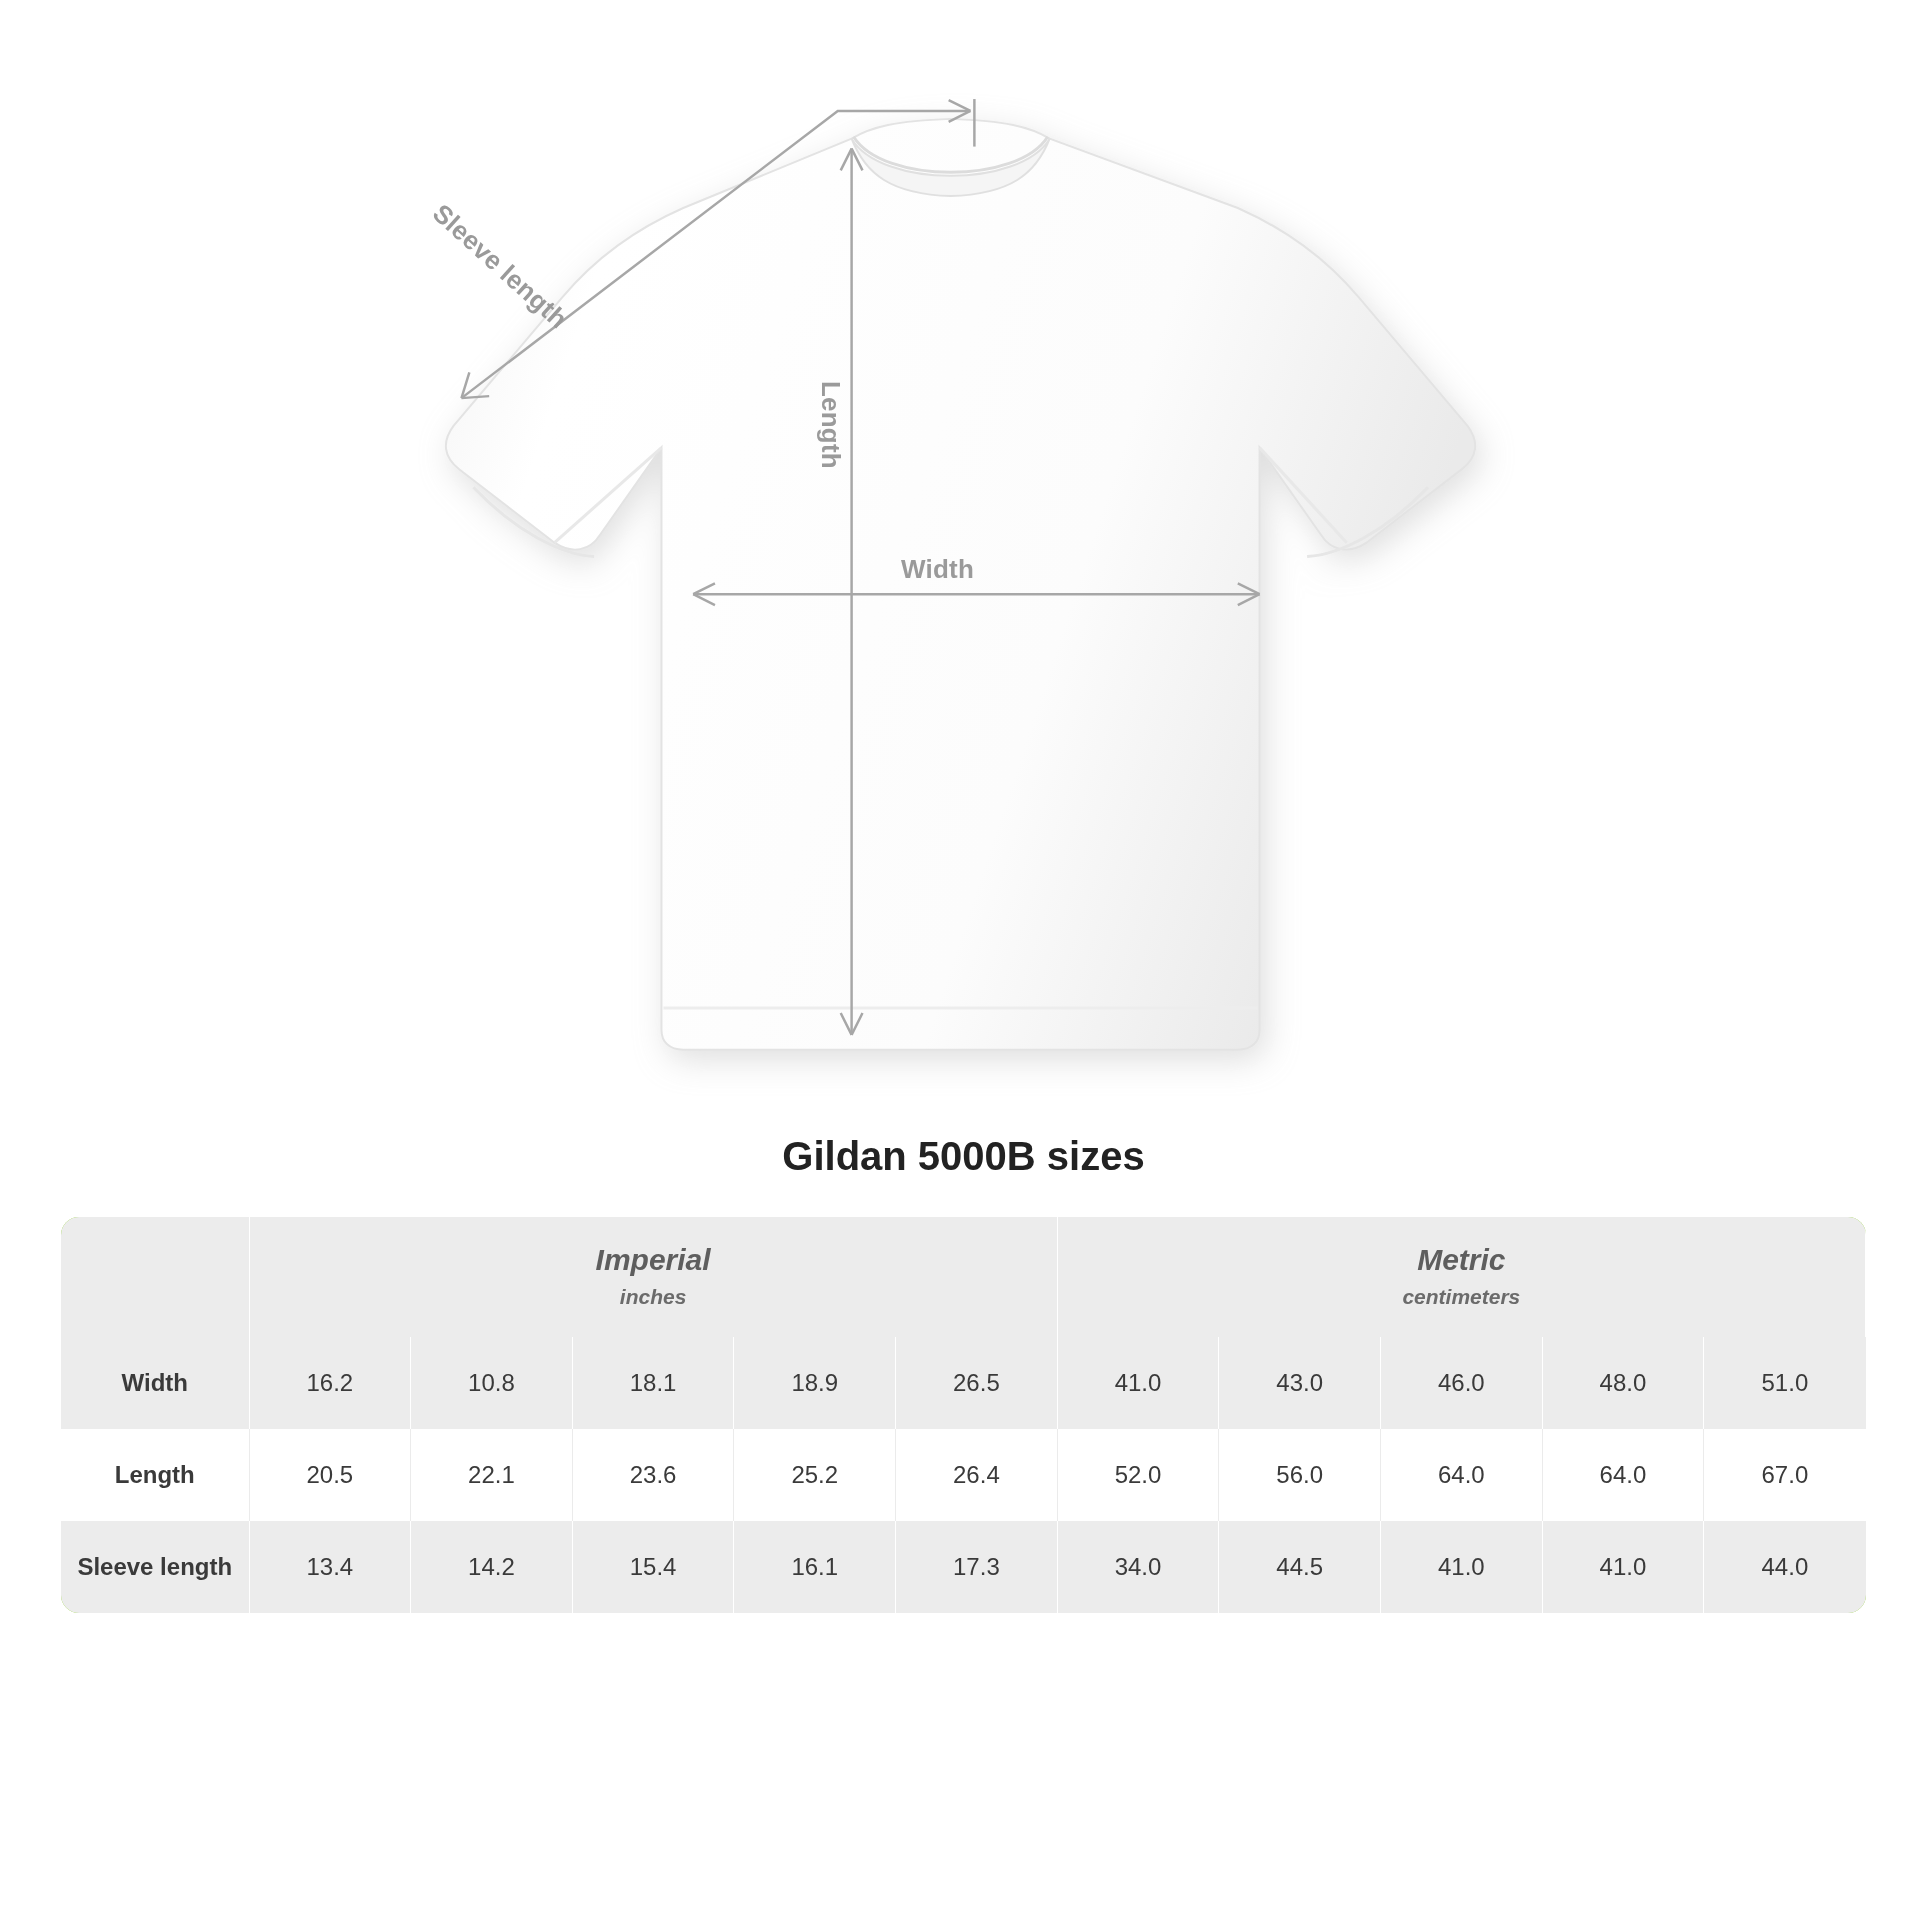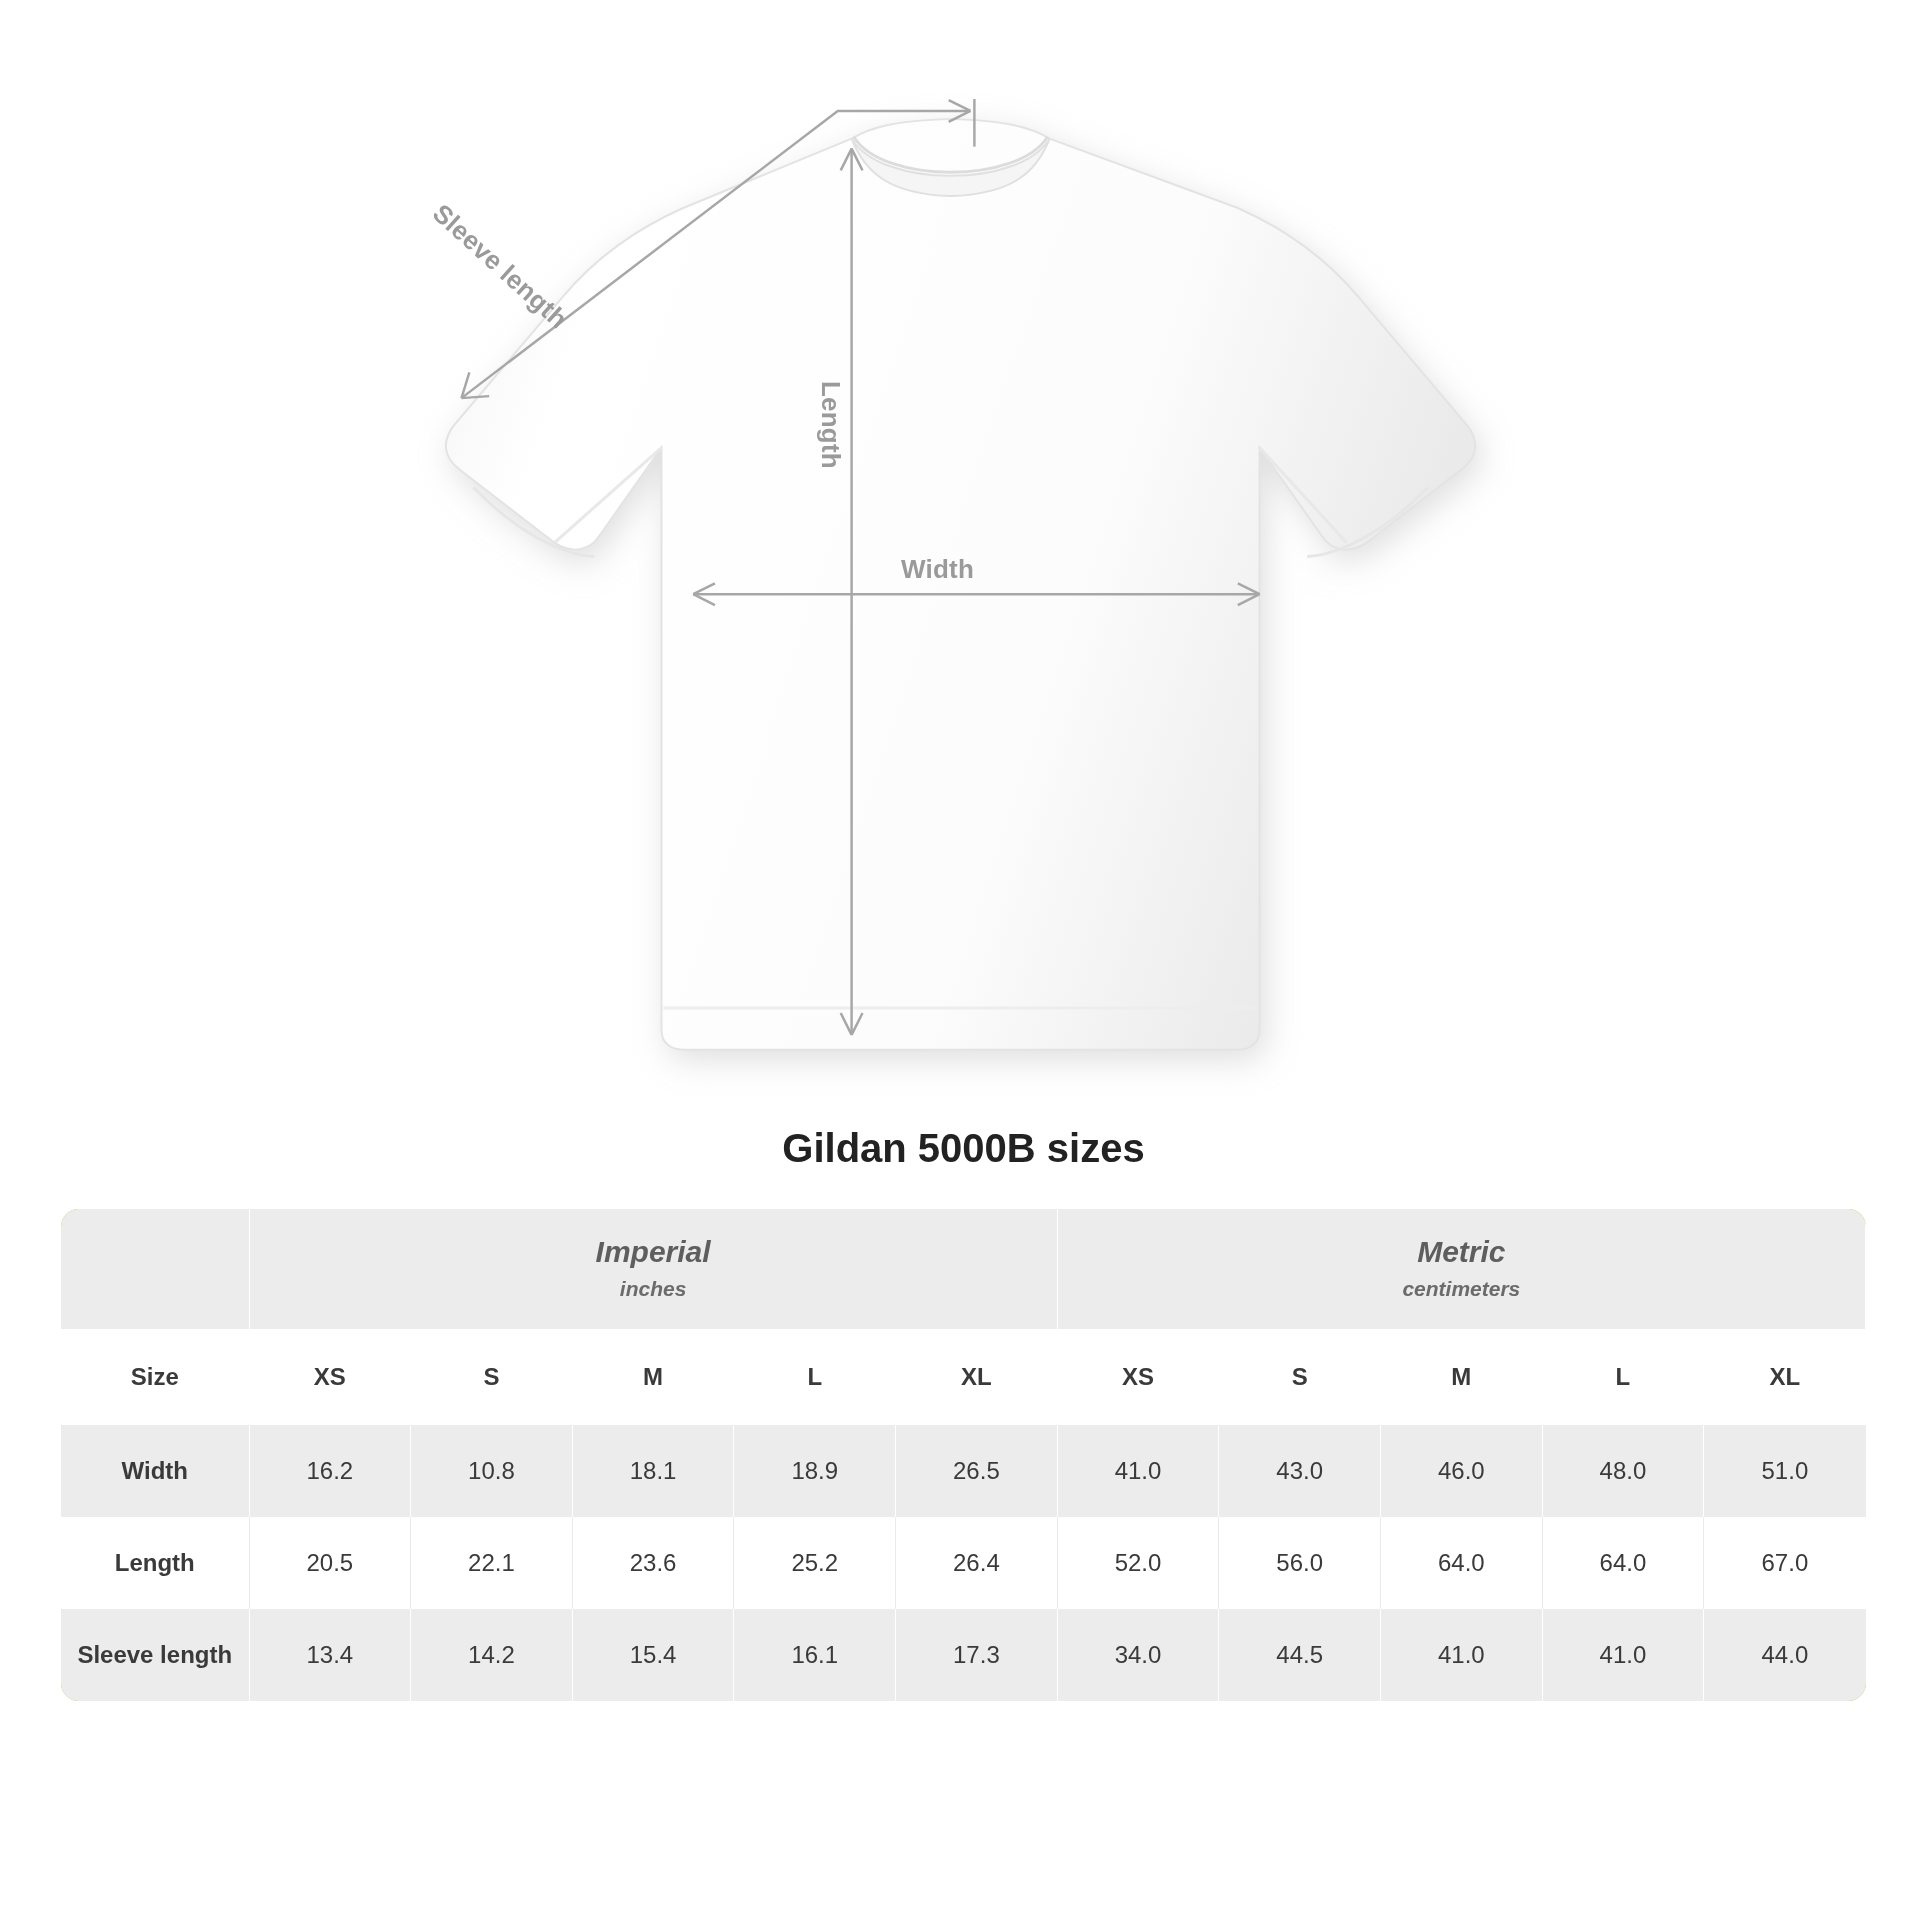--- a/index.html
+++ b/index.html
@@ -49,21 +49,21 @@
     left: 447px;
     top: 198px;
     font-size: 26px;
     transform: rotate(42deg);
     transform-origin: left top;
   }
 
   
   .title-block {
     text-align: center;
-    margin-top: 2px;
+    margin-top: 10px;
   }
   .chart-title {
     font-size: 40px;
     font-weight: bold;
     color: #222222;
     margin: 0 0 18px 0;
   }
   .chart-note {
     font-size: 22px;
     font-style: italic;
@@ -233,33 +233,20 @@
         <th class="blank"></th>
         <th colspan="5">
           <span class="unit-main">Imperial</span>
           <span class="unit-sub">inches</span>
         </th>
         <th colspan="5">
           <span class="unit-main">Metric</span>
           <span class="unit-sub">centimeters</span>
         </th>
       </tr>
-      <tr class="head-row">
-        <th>Size</th>
-        <th>XS</th>
-        <th>S</th>
-        <th>M</th>
-        <th>L</th>
-        <th>XL</th>
-        <th>XS</th>
-        <th>S</th>
-        <th>M</th>
-        <th>L</th>
-        <th>XL</th>
-      </tr>
     </thead>
     <tbody>
       <tr class="data-row shaded">
         <td class="row-label">Width</td>
         <td>16.2</td>
         <td>10.8</td>
         <td>18.1</td>
         <td>18.9</td>
         <td>26.5</td>
         <td>41.0</td>

